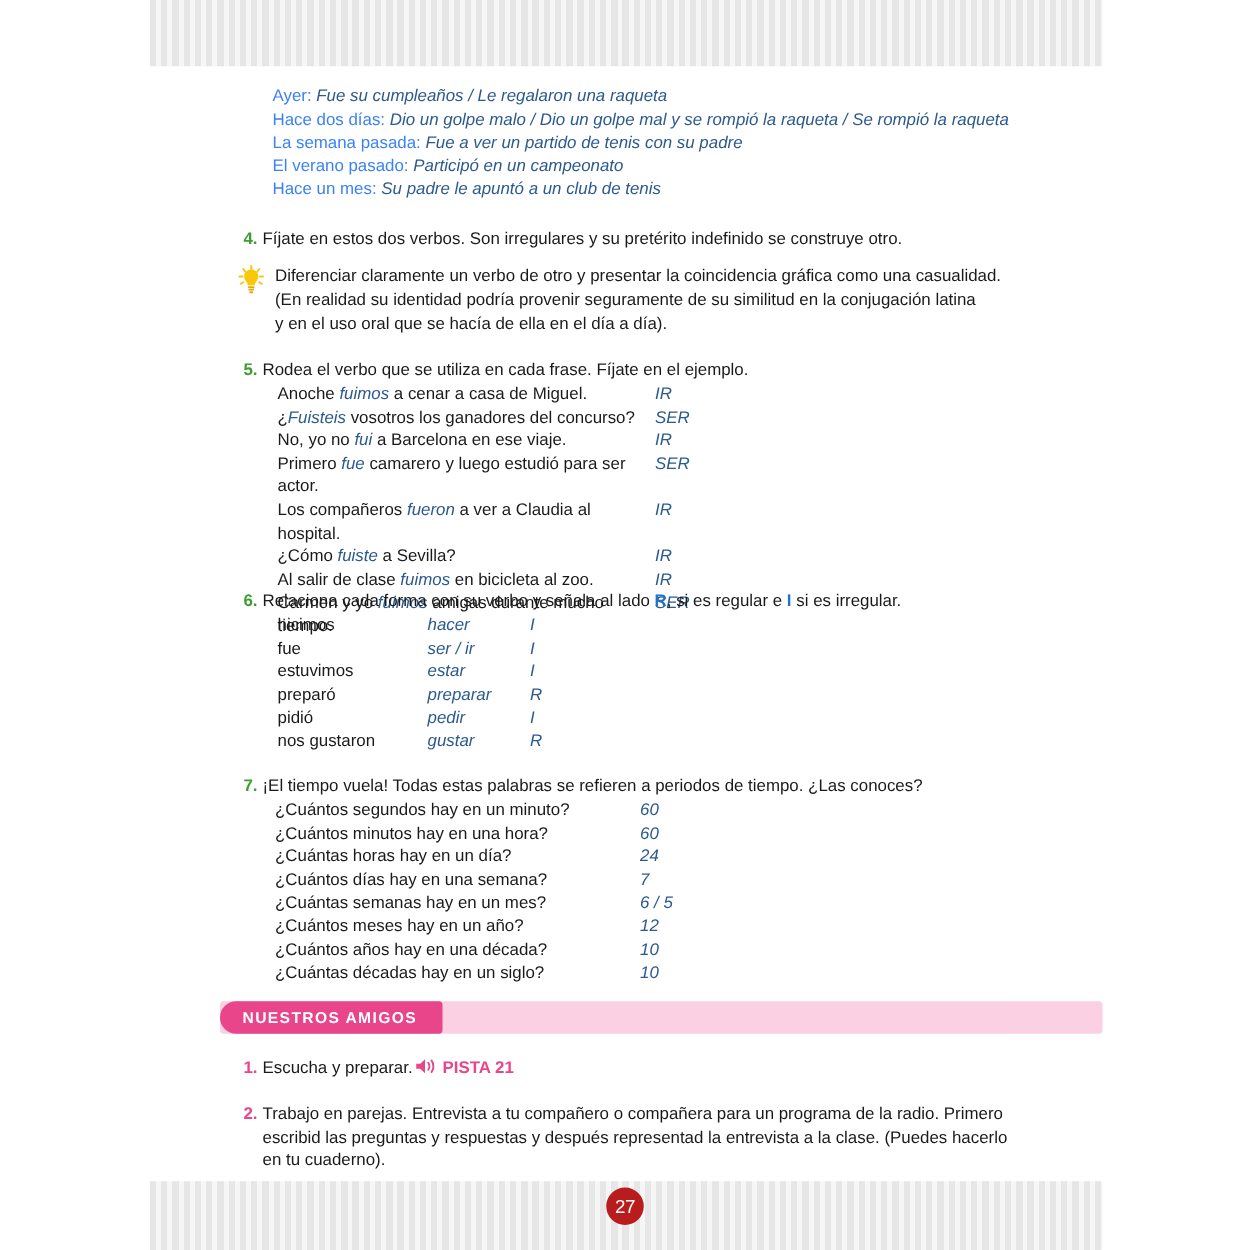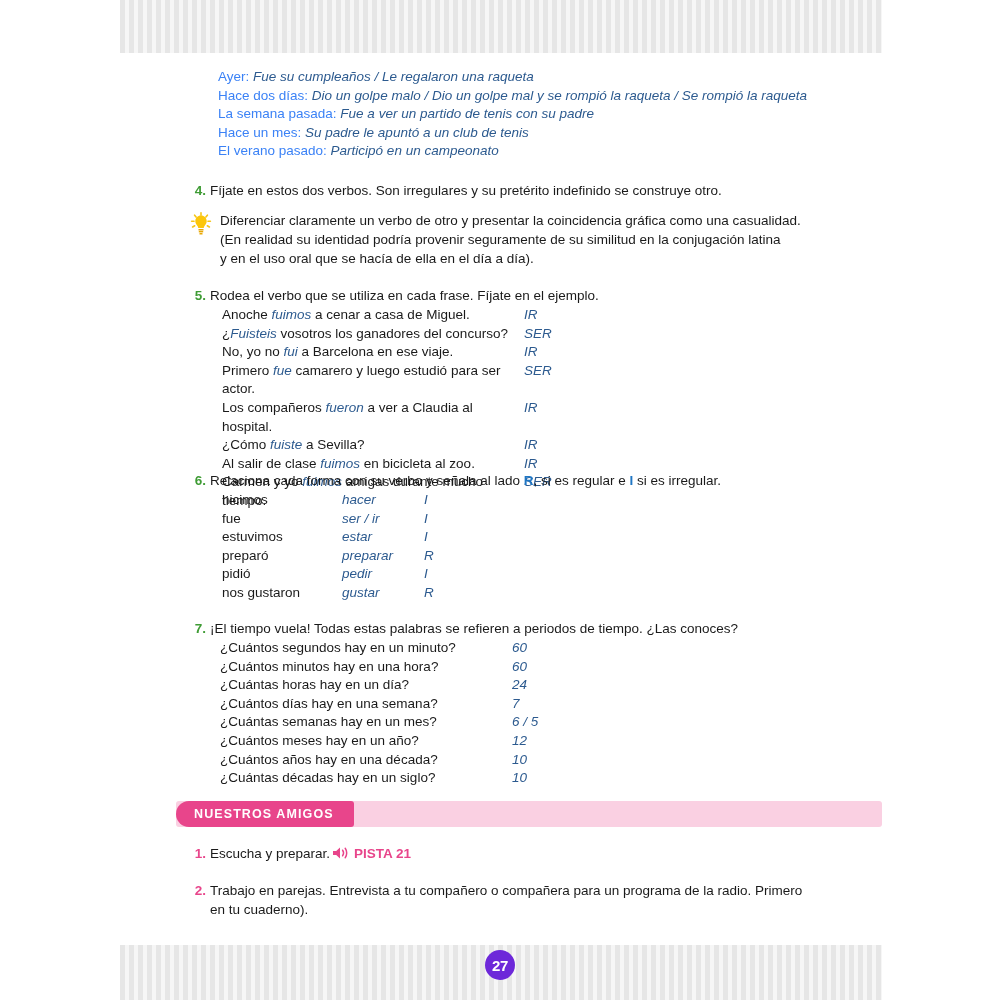--- a/index.html
+++ b/index.html
@@ -30,24 +30,24 @@
   .band-bottom { top: 945px; height: 55px; }
 
   
   .page-badge {
     position: absolute;
     left: 485px;
     top: 950px;
     width: 30px;
     height: 30px;
     border-radius: 50%;
-    background: #6d28d9;
+    background: #b91c1c;
     color: #ffffff;
     font-size: 15px;
-    font-weight: bold;
+    font-weight: normal;
     display: flex;
     align-items: center;
     justify-content: center;
     letter-spacing: -0.3px;
   }
   .blue-i { color: #2c5a8f; font-style: italic; }
   .green  { color: #3f9c35; font-weight: bold; }
   .pink   { color: #e8458b; font-weight: bold; }
   .bold-blue { color: #1f76c4; font-weight: bold; font-style: normal; }
 
@@ -165,26 +165,26 @@
   </div>
   <div>
     <span class="lbl">Hace dos días:</span>
     <span class="blue-i">Dio un golpe malo / Dio un golpe mal y se rompió la raqueta / Se rompió la raqueta</span>
   </div>
   <div>
     <span class="lbl">La semana pasada:</span>
     <span class="blue-i">Fue a ver un partido de tenis con su padre</span>
   </div>
   <div>
+    <span class="lbl">El verano pasado:</span>
+    <span class="blue-i">Participó en un campeonato</span>
+  </div>
+  <div>
     <span class="lbl">Hace un mes:</span>
     <span class="blue-i">Su padre le apuntó a un club de tenis</span>
-  </div>
-  <div>
-    <span class="lbl">El verano pasado:</span>
-    <span class="blue-i">Participó en un campeonato</span>
   </div>
 </div>
 
 <div class="ex" style="left:190px; top:182px; width:660px;">
   <div class="ex-head">
     <span class="ex-num green">4.</span>
     <span class="ex-text">Fíjate en estos dos verbos. Son irregulares y su pretérito indefinido se construye otro.</span>
   </div>
 </div>
 
@@ -349,16 +349,17 @@
           </svg></span><span class="pink">PISTA 21</span>
     </span>
   </div>
 </div>
 
 <div class="ex" style="left:190px; top:882px; width:680px;">
   <div class="ex-head">
     <span class="ex-num pink">2.</span>
     <span class="ex-text">
       <span style="display:block">Trabajo en parejas. Entrevista a tu compañero o compañera para un programa de la radio. Primero</span>
+      <span style="display:block">escribid las preguntas y respuestas y después representad la entrevista a la clase. (Puedes hacerlo</span>
       <span style="display:block">en tu cuaderno).</span>
     </span>
   </div>
 </div>
 
 </body></html>

